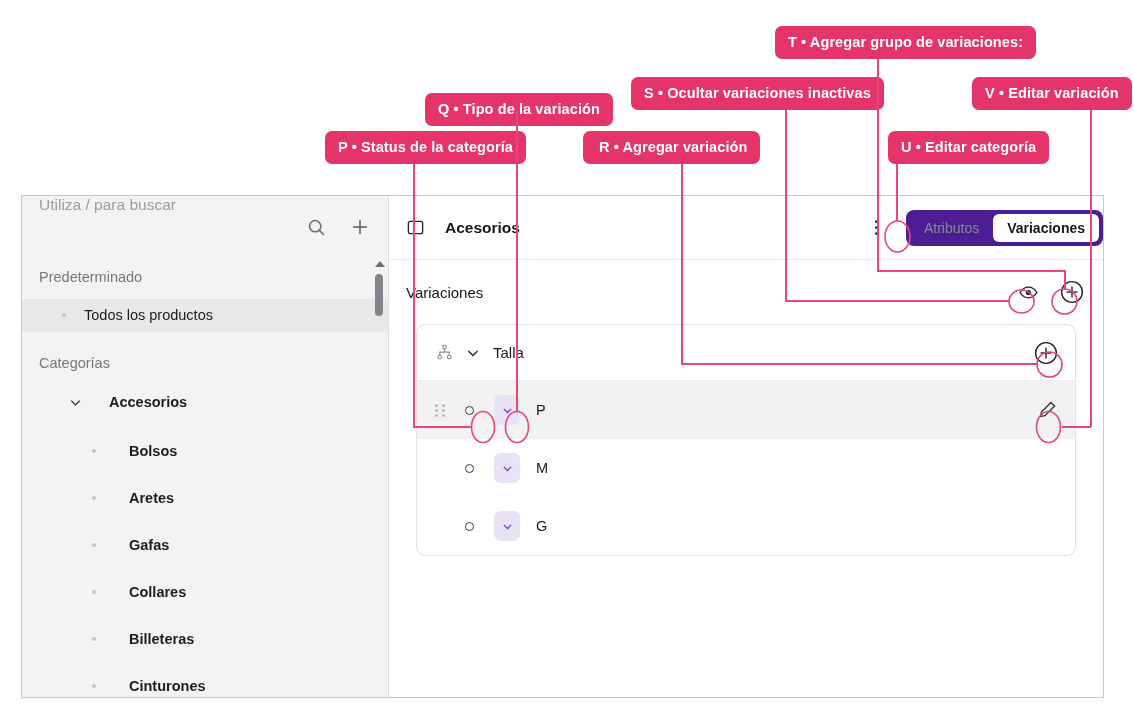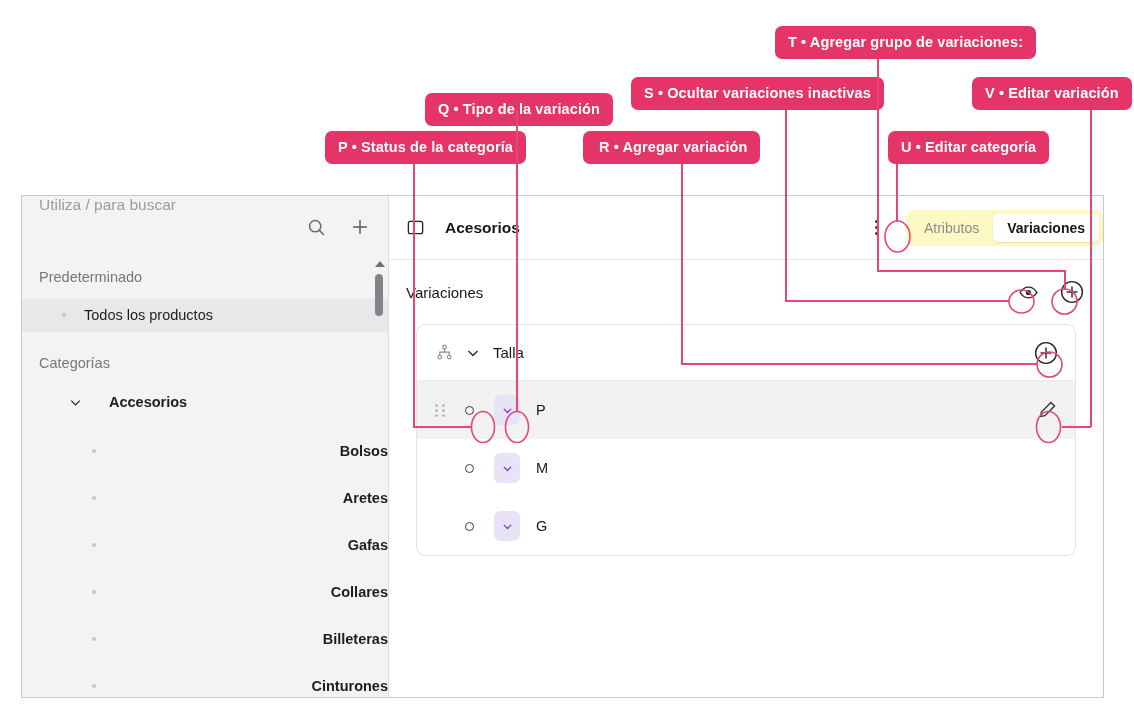--- a/index.html
+++ b/index.html
@@ -82,21 +82,21 @@
     font-weight: bold;
   }
   .nav-row.selected { background: #e8e8e8; }
   .bullet {
     width: 4px; height: 4px; border-radius: 50%;
     background: #c4c4c8; flex: 0 0 4px;
   }
   .lvl1 { padding-left: 40px; gap: 18px; }
   .lvl1 .lbl { font-weight: normal; }
   .cat-parent { padding-left: 46px; gap: 12px; height: 36px; margin-top: 0; }
-  .lvl2 { padding-left: 70px; gap: 12px; justify-content: space-between; }
+  .lvl2 { padding-left: 70px; gap: 33px; }
   .cat-child-spacer { height: 14px; }
 
   
   .scroll-track {
     position: absolute; right: 2px; top: 0; width: 14px; height: 440px;
   }
   .scroll-arrow {
     position: absolute; top: 3px; left: 3px;
     width: 0; height: 0;
     border-left: 5px solid transparent;
@@ -124,21 +124,21 @@
   }
   .mh-spacer { flex: 1; }
   .kebab {
     width: 26px; height: 26px;
     display: flex; flex-direction: column; align-items: center; justify-content: center;
     gap: 3px; margin-right: 16px; flex: 0 0 auto;
   }
   .kebab i { width: 3px; height: 3px; border-radius: 50%; background: #37373c; display: block; }
   .tabs {
     display: flex; align-items: center;
-    background: #fef9c3;
+    background: #4c1d95;
     border-radius: 8px;
     padding: 4px;
     height: 36px;
     margin-right: 0;
   }
   .tab {
     font-size: 14px; color: #8a8a90;
     padding: 0 14px; height: 28px;
     display: flex; align-items: center;
     border-radius: 6px;

